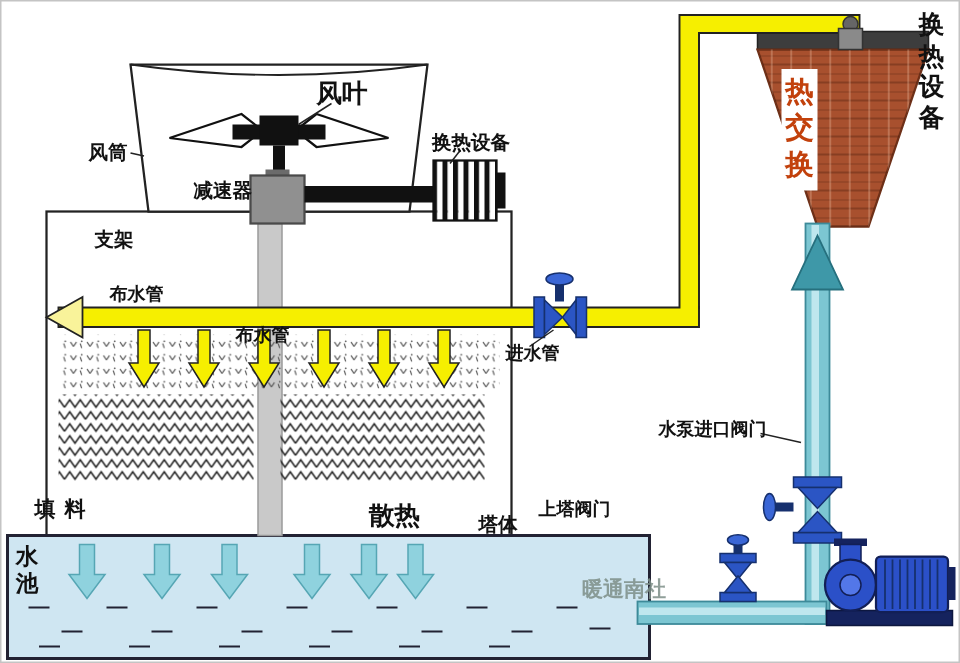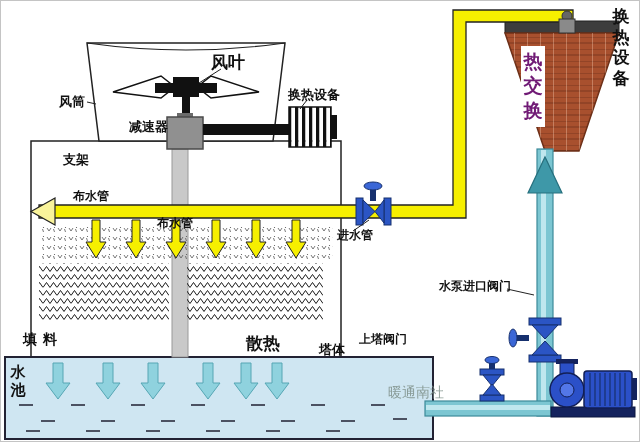--- a/index.html
+++ b/index.html
@@ -7,22 +7,22 @@
     position:relative;width:640px;height:442px;overflow:hidden;
     background:#fff;box-sizing:border-box;border:1px solid #c4c4c4;
     font-family:"Liberation Sans",sans-serif;
   }
   .stage svg{position:absolute;left:0;top:0;}
   .lbl{
     position:absolute;font-weight:bold;color:#111;
     font-family:"Liberation Sans",sans-serif;white-space:nowrap;line-height:1.1;
   }
   .vstack{white-space:normal;width:1.06em;word-break:break-all;text-align:center;line-height:1.22;}
-  .hx-core{background:#ffffff;color:#701a75;padding:4px 2px;line-height:1.28;}
-  .wm-brand{color:#7d8f88;opacity:.85;font-weight:normal;}
+  .hx-core{background:#ffffff;color:#c2410c;padding:4px 2px;line-height:1.28;}
+  .wm-brand{color:#7d8f88;opacity:.85;font-weight:bold;}
   .wm-wechat{color:#ffffff;text-shadow:0 1px 2px rgba(0,0,0,.6),0 0 3px rgba(0,0,0,.4);font-weight:bold;}
 </style>
 </head>
 <body>
 
 <div class="stage">
 
   <svg width="640" height="442" viewBox="0 0 640 442">
     <defs>
       <pattern id="zig" width="14" height="8" patternUnits="userSpaceOnUse">

